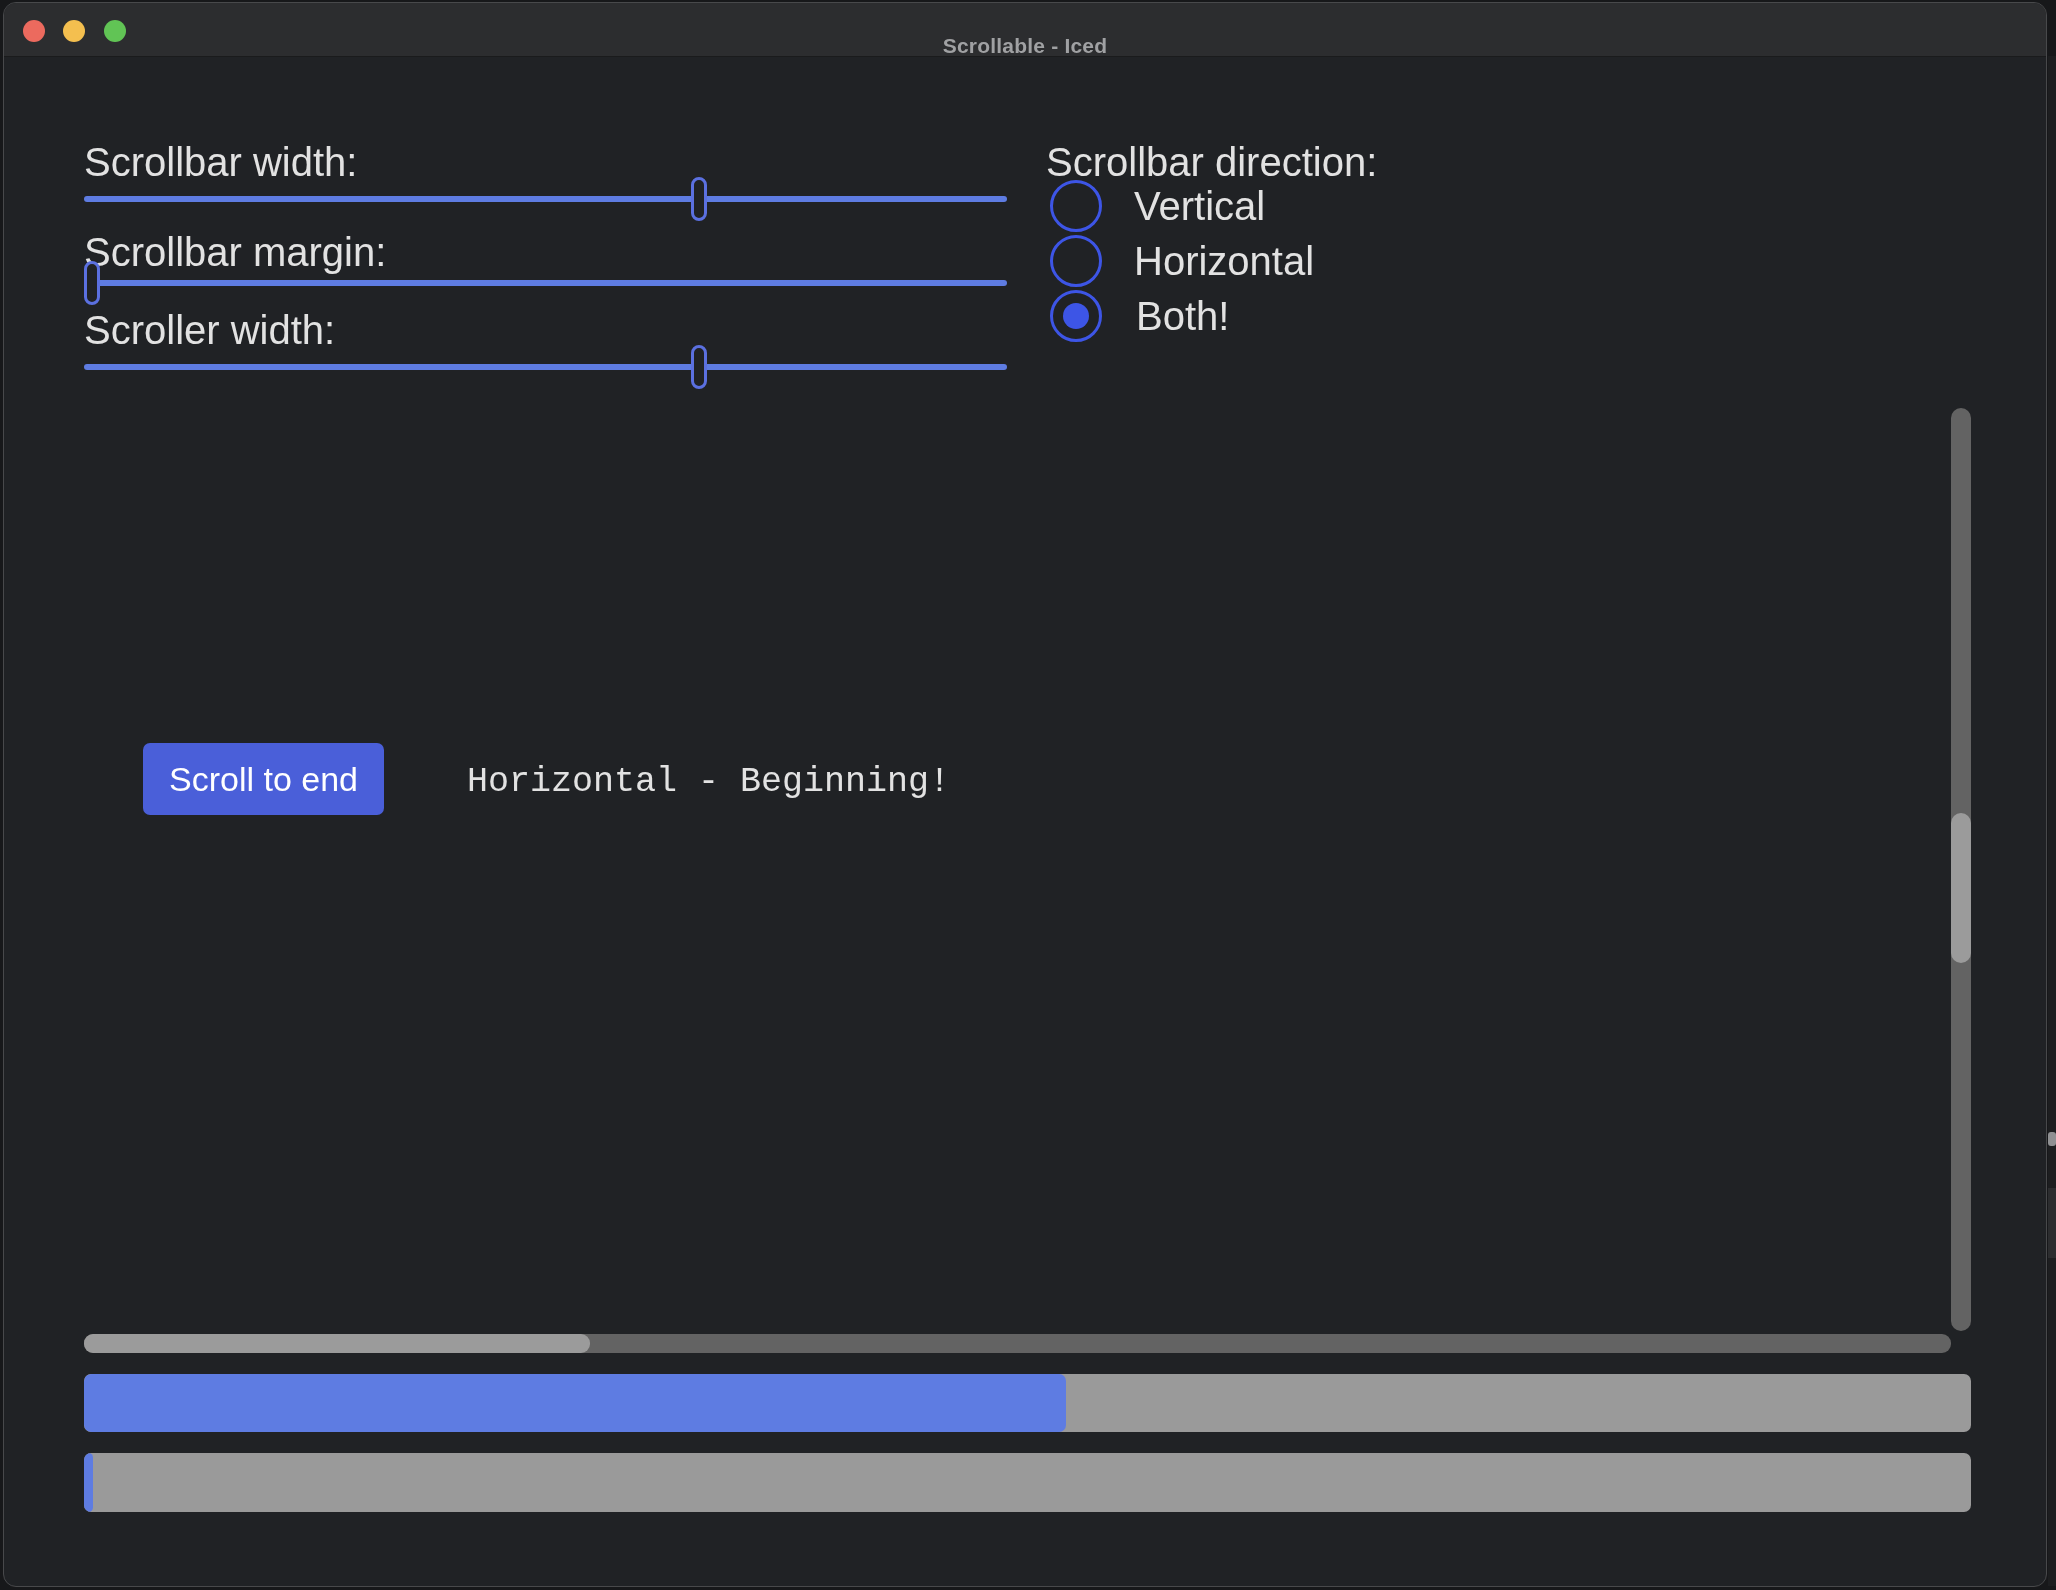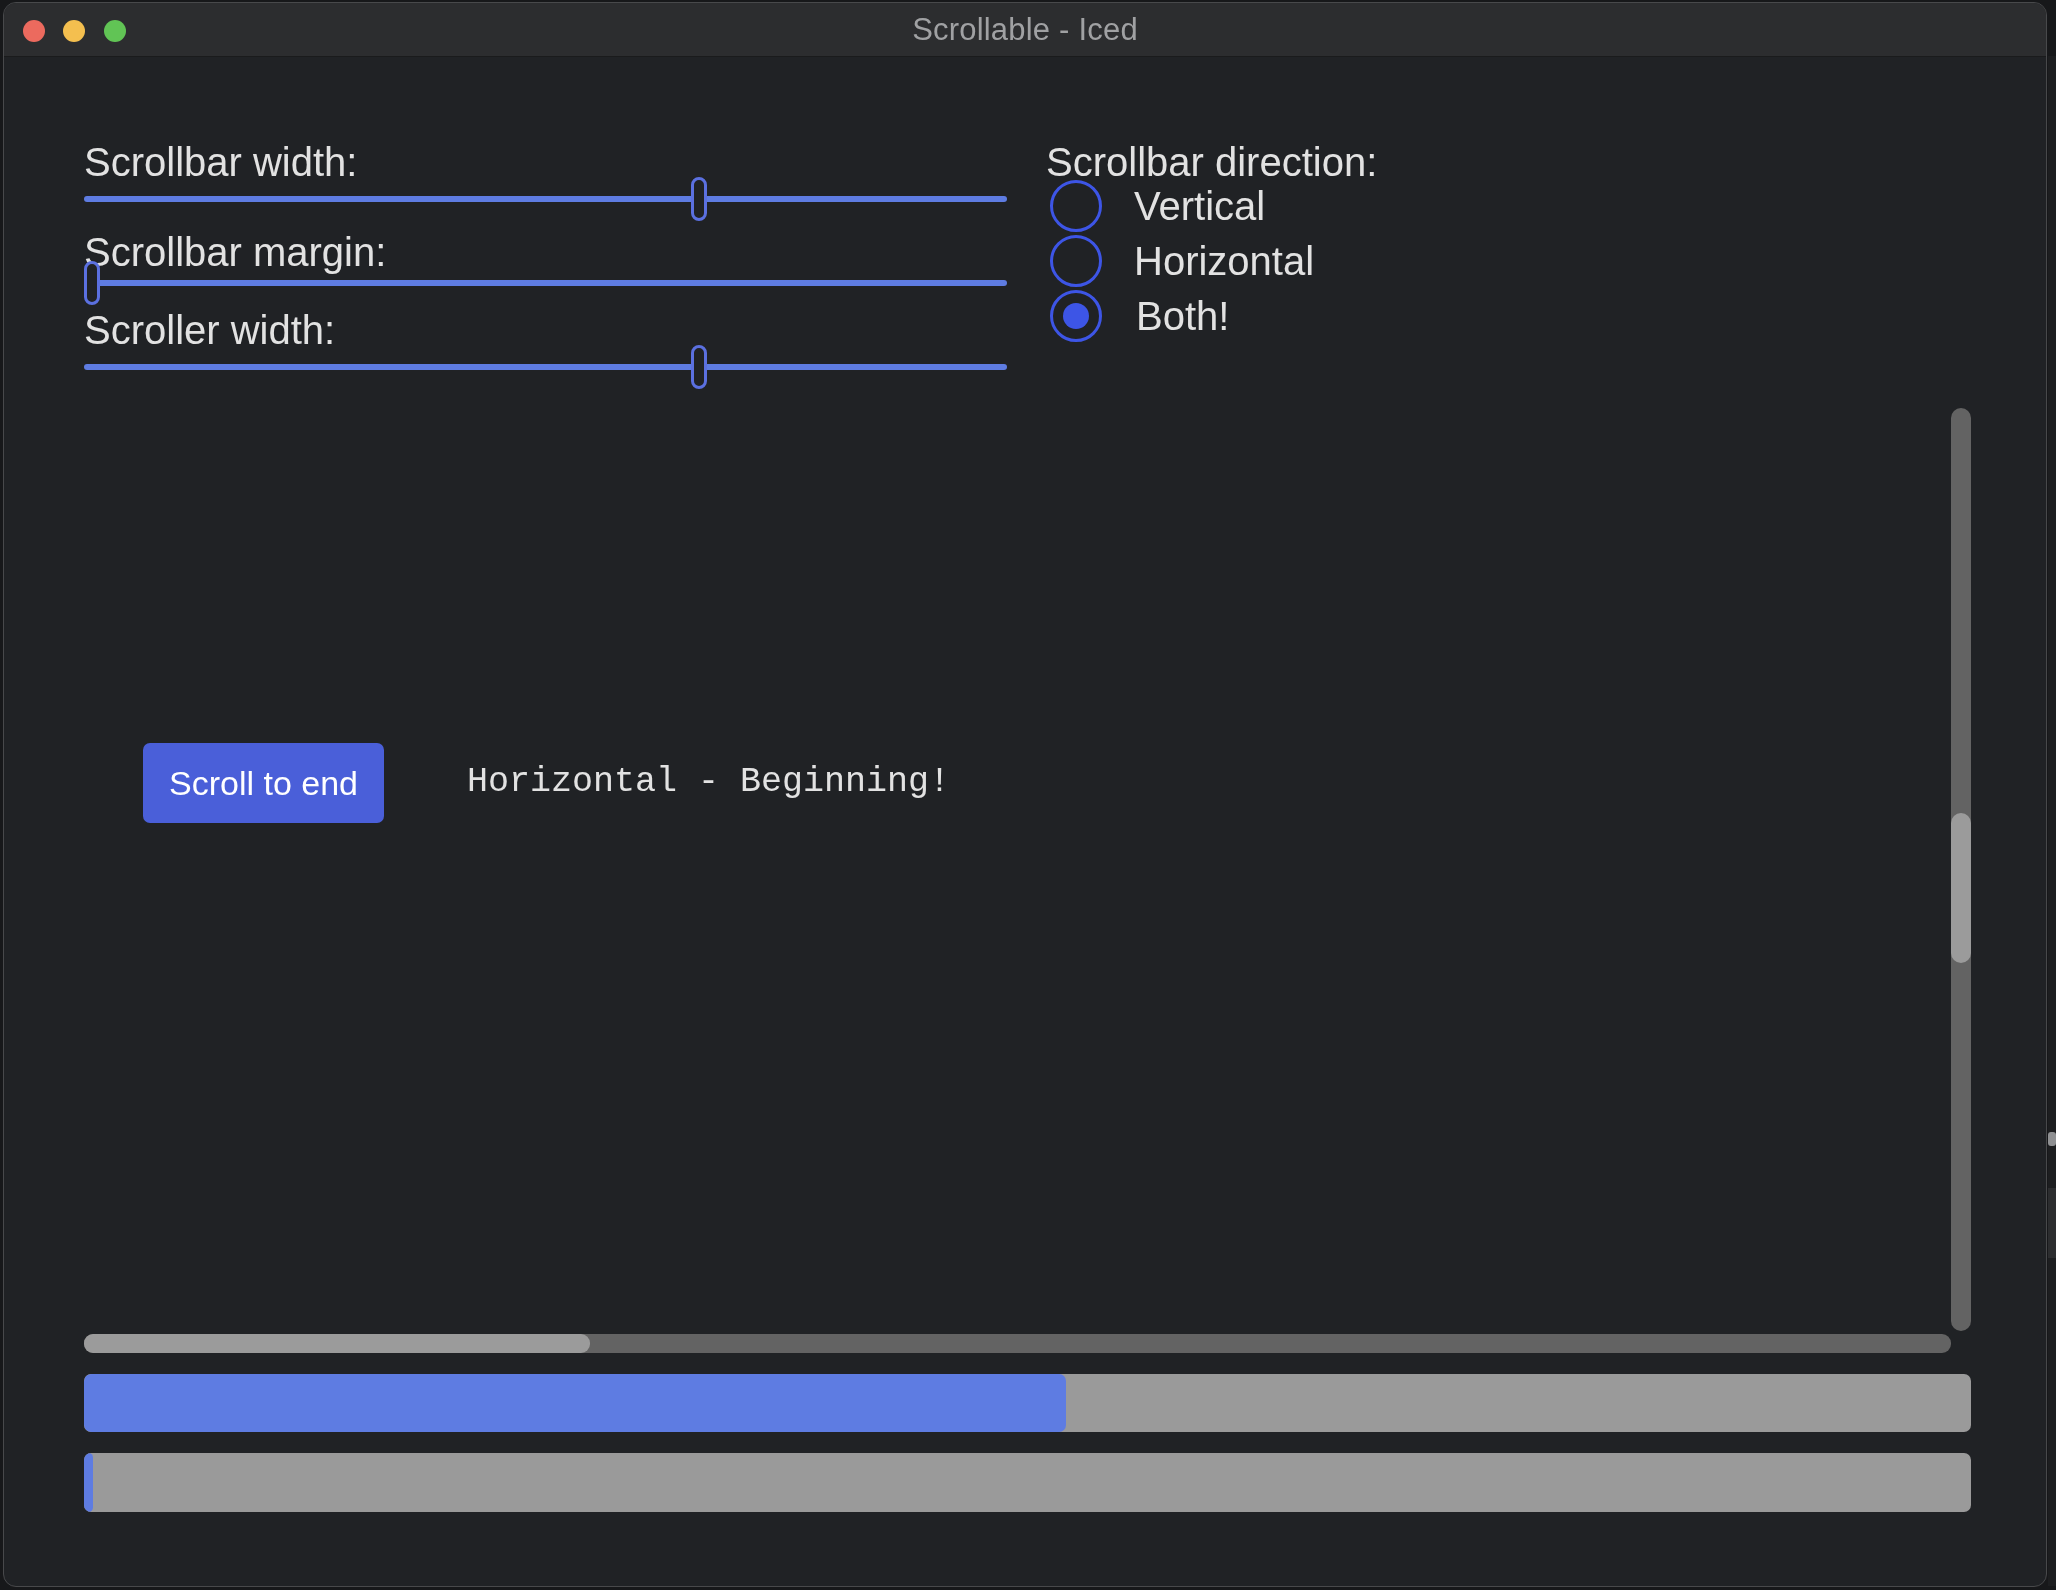--- a/index.html
+++ b/index.html
@@ -23,23 +23,23 @@
   .titlebar{
     position:absolute; left:0; top:0; width:100%; height:54px;
     background:var(--titlebar);
     border-bottom:1px solid #1a1b1c;
   }
   .traffic{position:absolute; top:17px; width:22px; height:22px; border-radius:50%;}
   .t-red{left:19px; background:var(--traffic_red);}
   .t-yellow{left:59px; background:var(--traffic_yellow);}
   .t-green{left:100px; background:var(--traffic_green);}
   .title{
-    position:absolute; left:0; top:0; width:100%; height:54px;
+    position:absolute; left:0; top:16px; width:100%; height:54px;
     display:flex; align-items:center; justify-content:center;
-    color:var(--title_text); font-size:31px; font-weight:normal; letter-spacing:.2px;
+    color:var(--title_text); font-size:21px; font-weight:bold; letter-spacing:.2px;
   }
   .content{position:absolute; left:0; top:55px; right:0; bottom:0;}
 
   .lbl{
     position:absolute; color:var(--label_text); font-size:40px; line-height:42px;
     white-space:nowrap;
   }
 
   
   .rail{
@@ -54,21 +54,21 @@
 
   
   .radio-circle{
     position:absolute; width:52px; height:52px; border-radius:50%;
     border:3px solid var(--radio_blue);
     display:flex; align-items:center; justify-content:center;
   }
   .radio-dot{width:26px; height:26px; border-radius:50%; background:var(--radio_blue);}
 
   .btn{
-    position:absolute; left:139px; top:685px; width:241px; height:80px;
+    position:absolute; left:139px; top:685px; width:241px; height:72px;
     background:var(--button_blue); border:none; border-radius:7px;
     color:#ffffff; font-size:34px; font-family:"Liberation Sans", sans-serif;
     display:flex; align-items:center; justify-content:center;
     cursor:pointer;
   }
   .status{
     position:absolute; left:463px; top:703px;
     color:var(--label_text); font-size:35px; line-height:42px; white-space:nowrap;font-family:Liberation Mono, monospace;
   }
 

